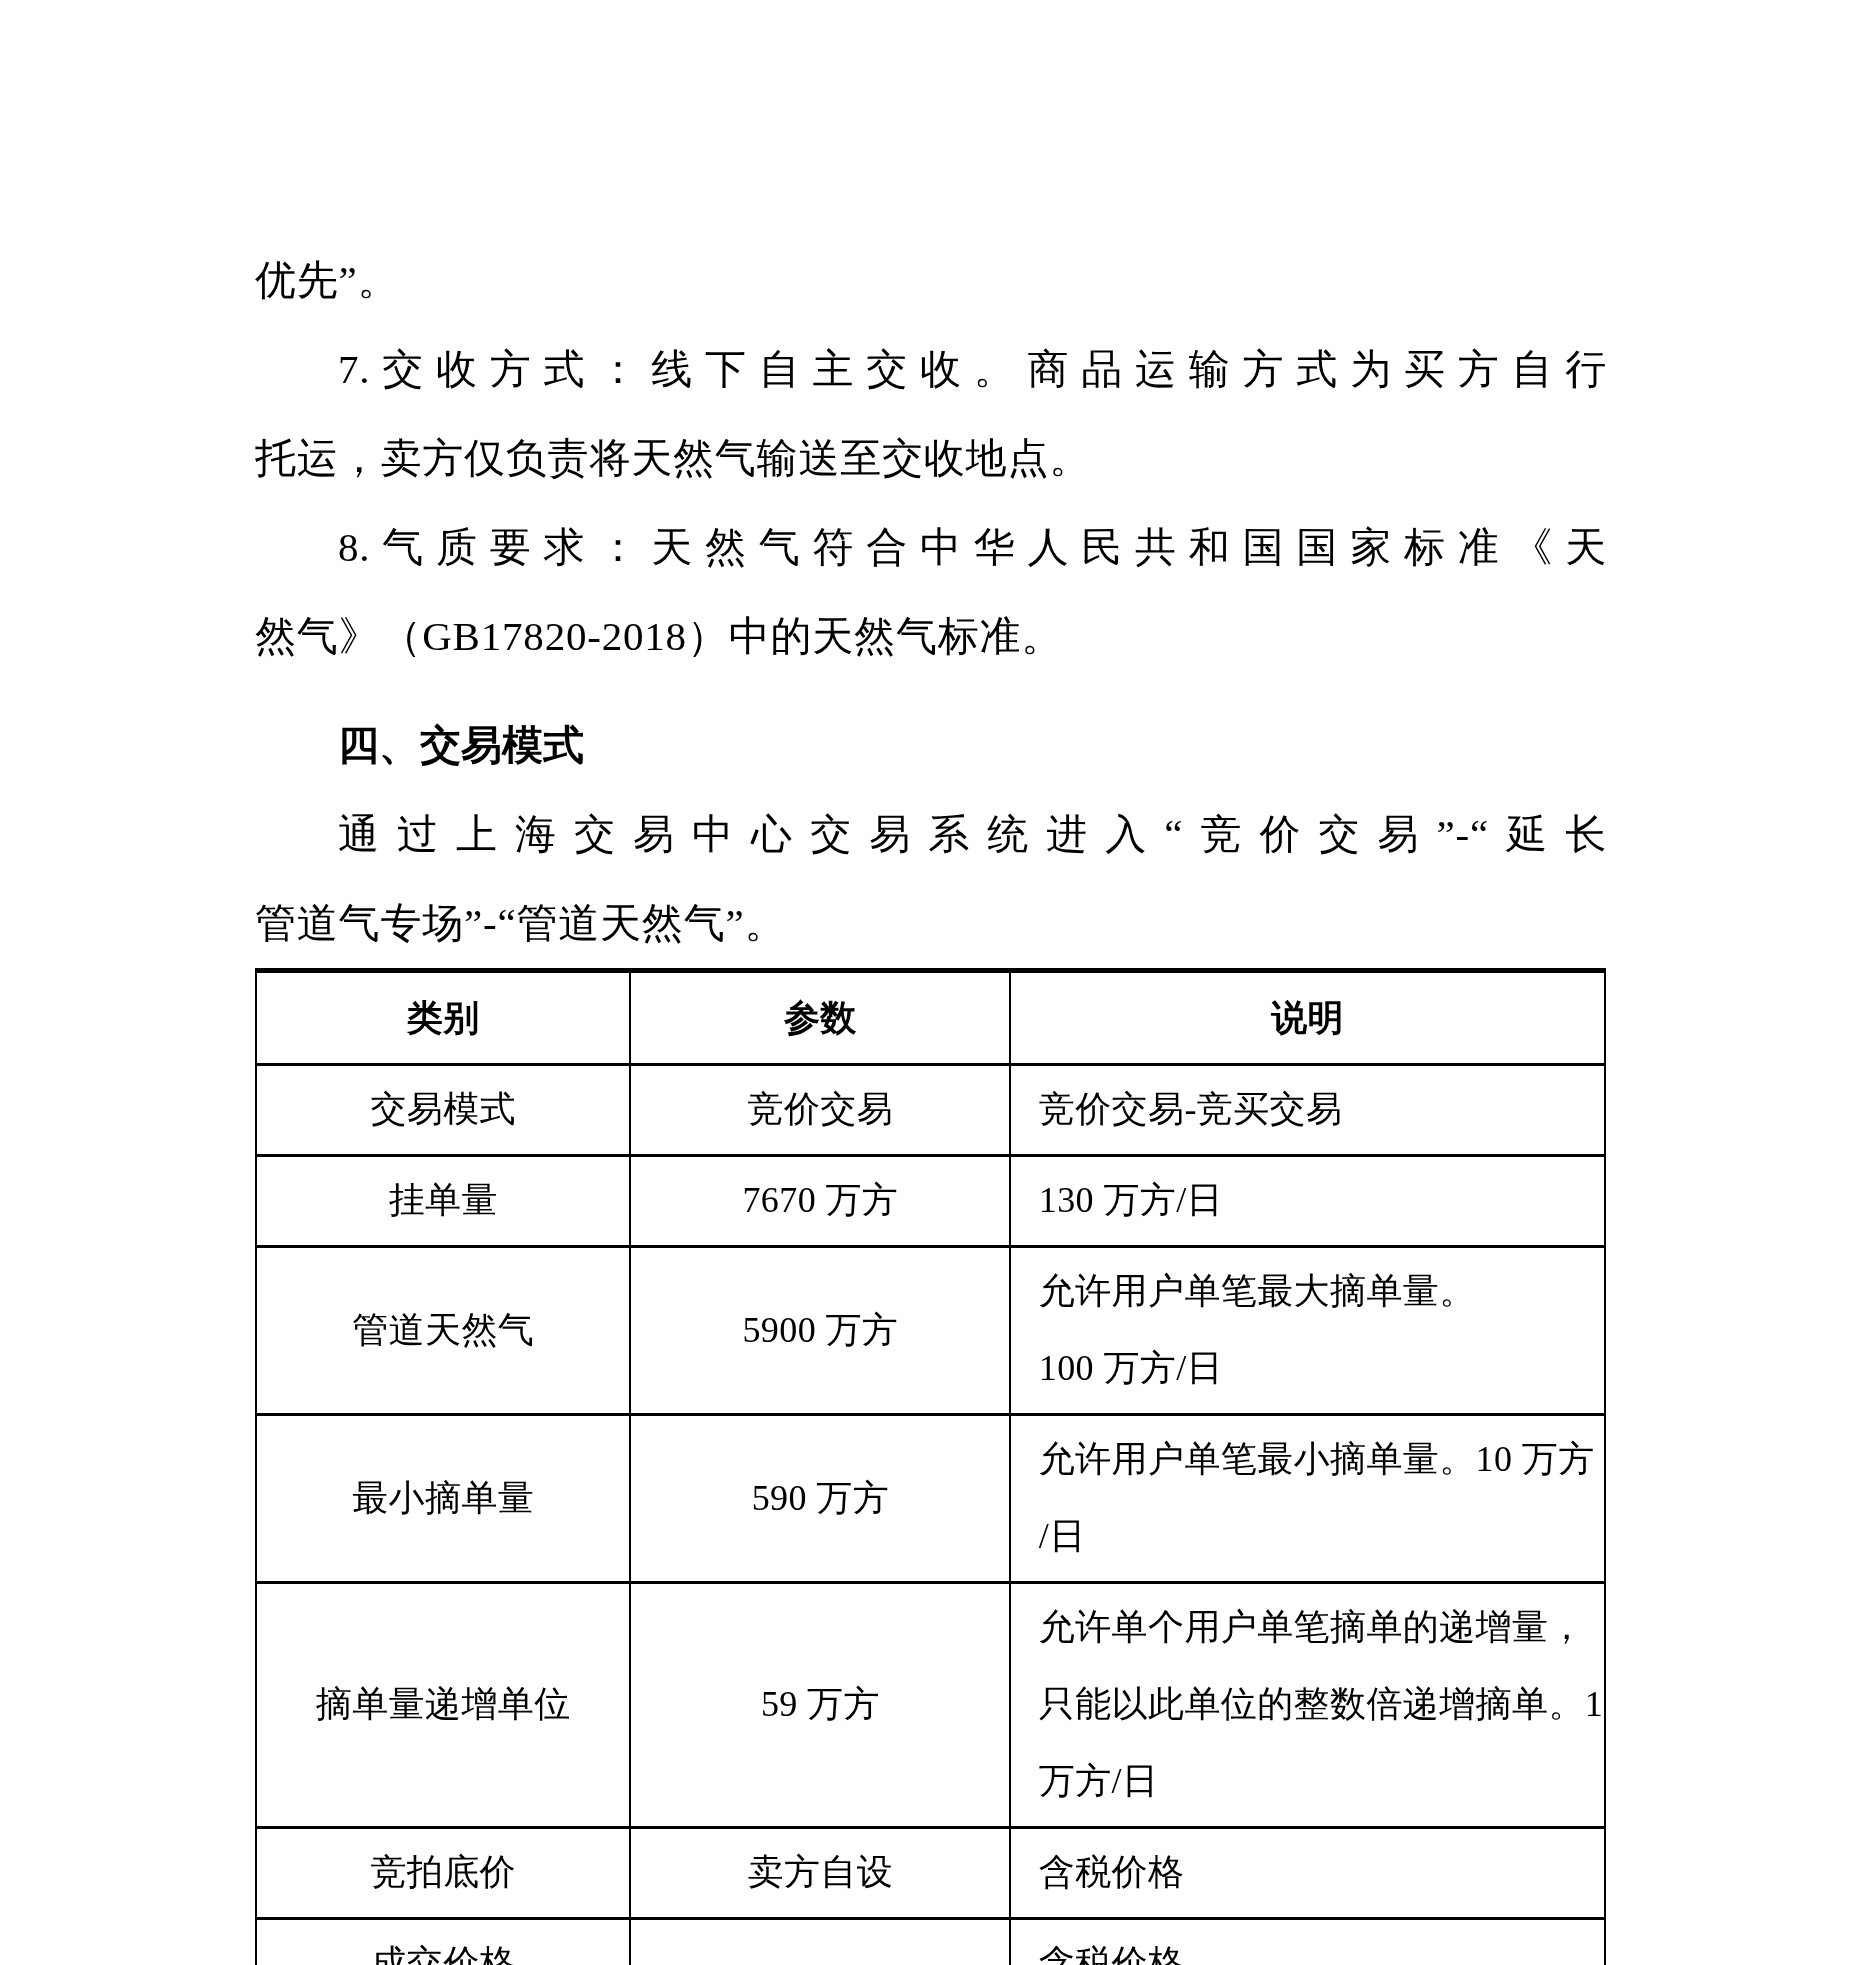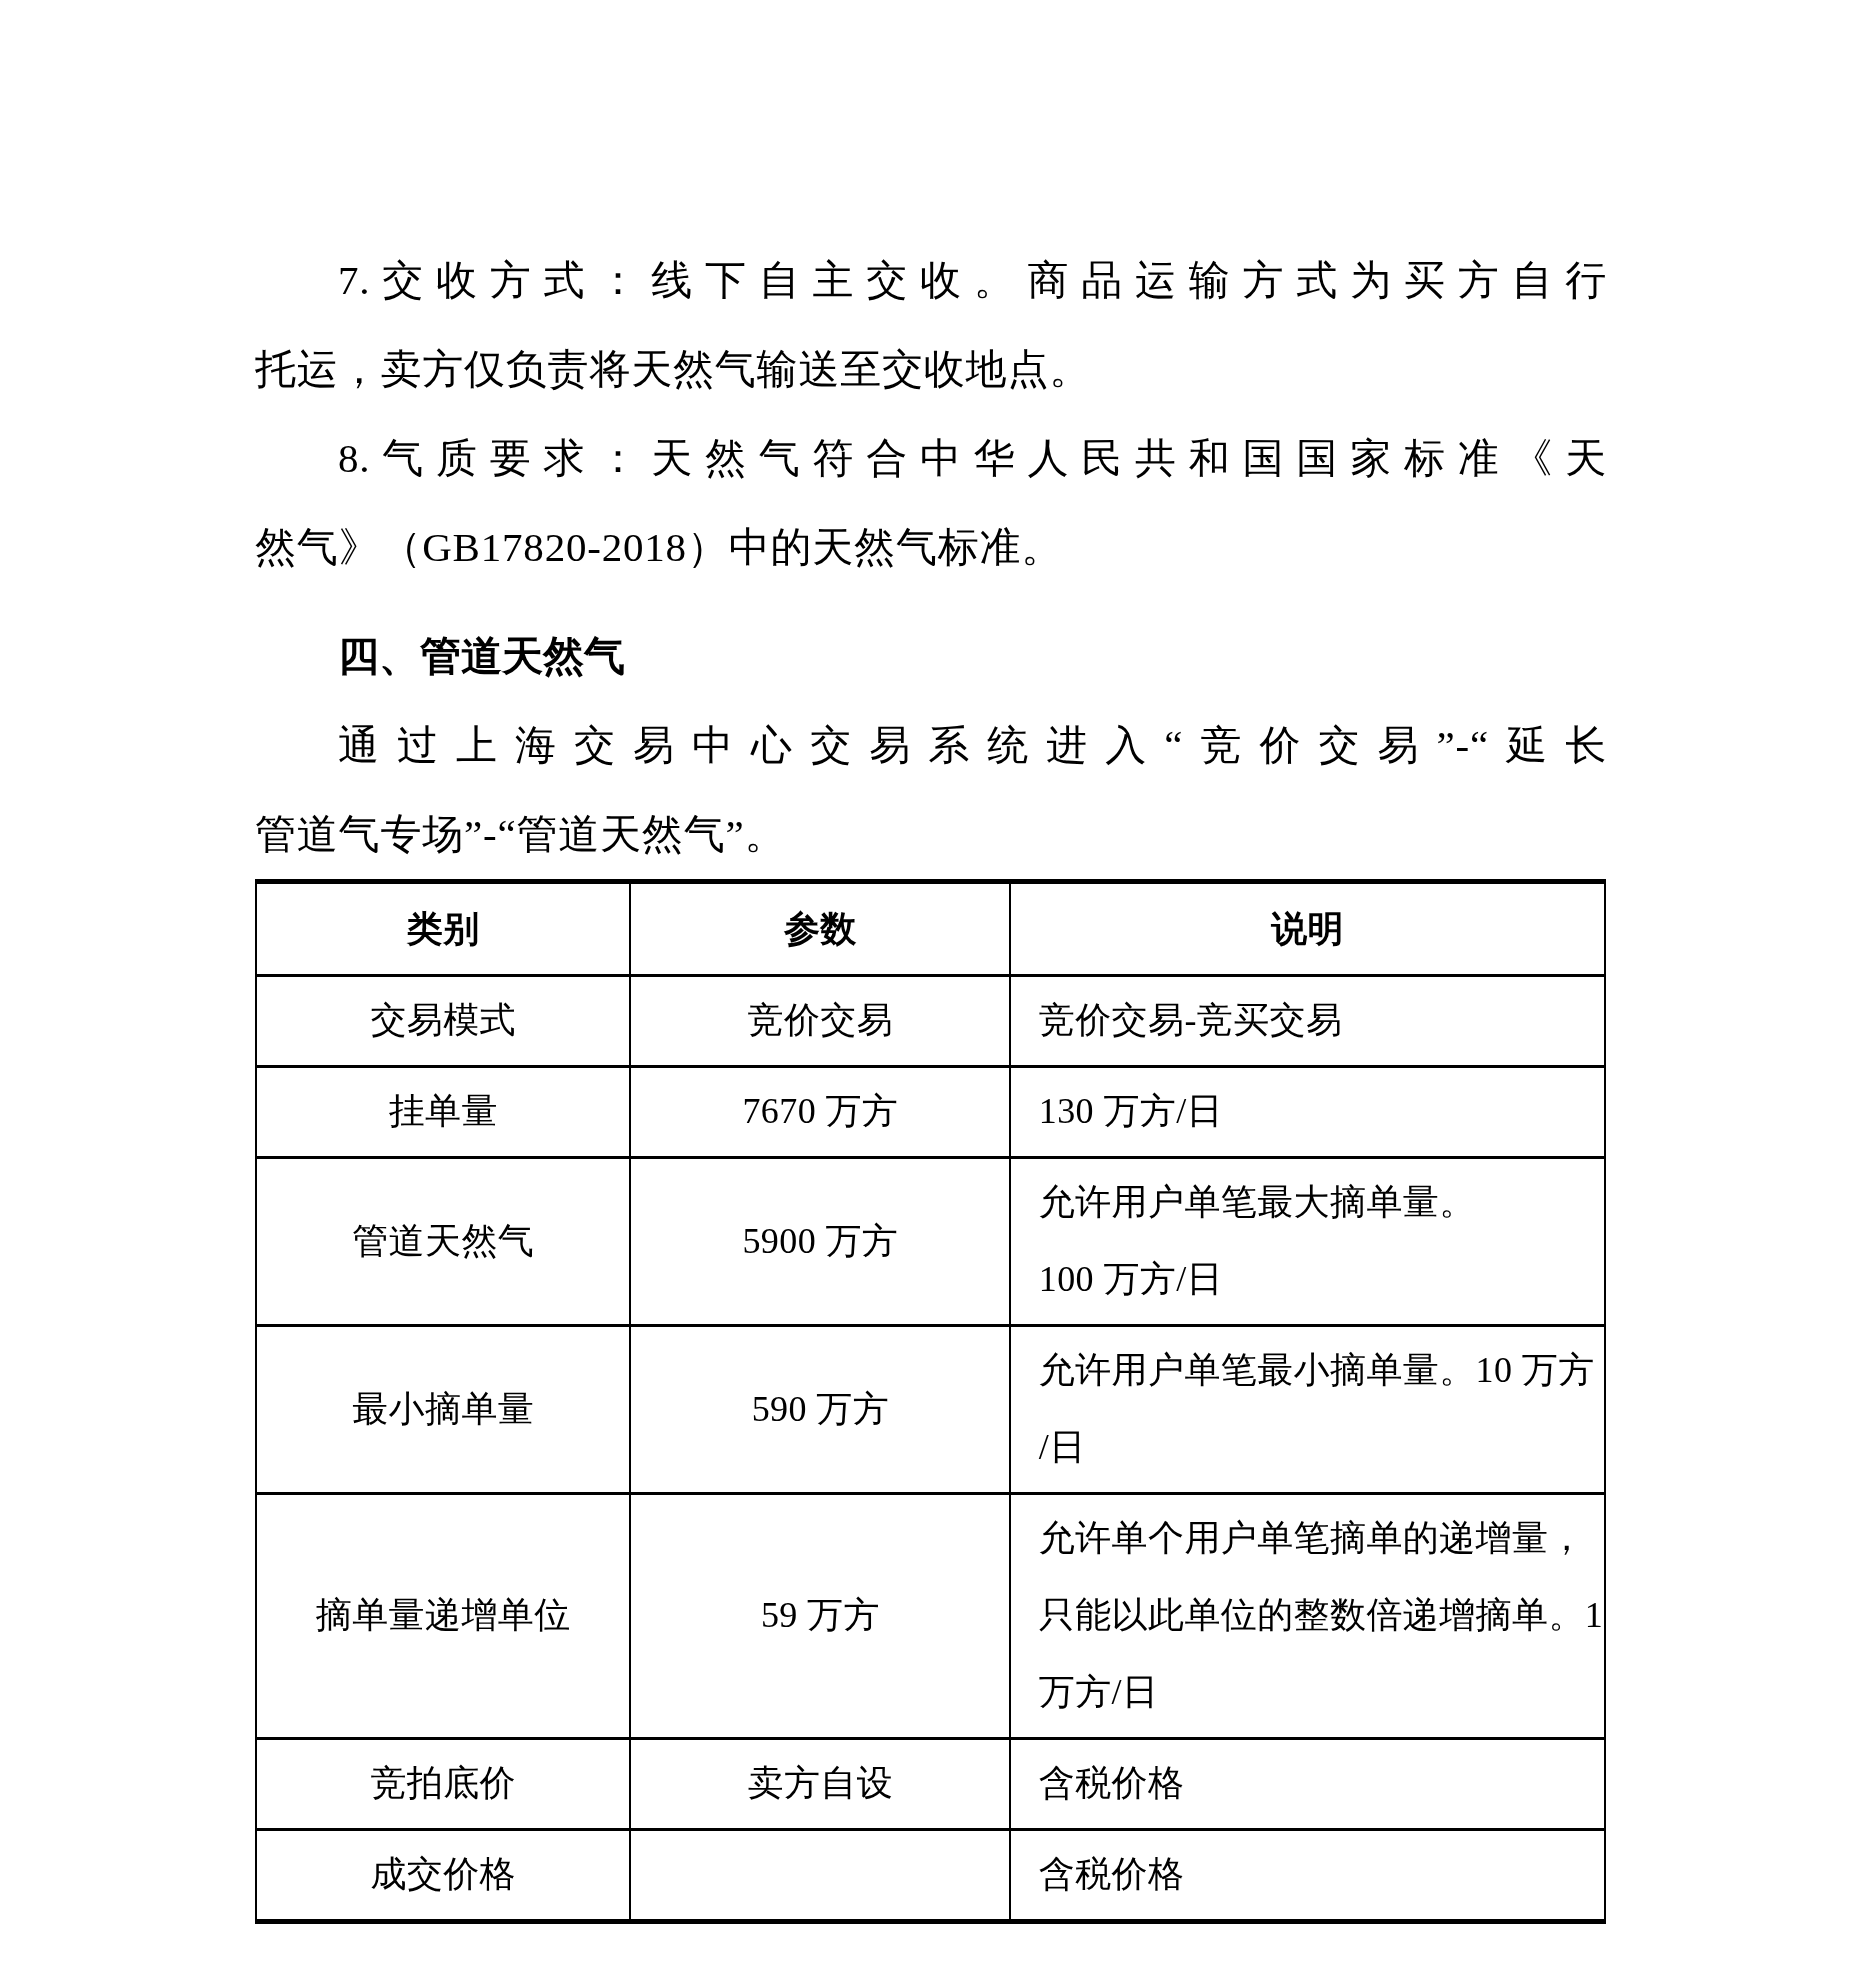--- a/index.html
+++ b/index.html
@@ -74,32 +74,35 @@
     white-space:nowrap;
   }
 </style>
 </head>
 <body>
 
 <div class="page">
 
   <div class="content">
 
+    <div class="para">
+      <div class="tline">优先”。</div>
+    </div>
 
     <div class="para">
       <div class="tline ind j">7.交收方式：线下自主交收。商品运输方式为买方自行</div>
       <div class="tline">托运，卖方仅负责将天然气输送至交收地点。</div>
     </div>
 
     <div class="para">
       <div class="tline ind j">8.气质要求：天然气符合中华人民共和国国家标准《天</div>
       <div class="tline">然气》（GB17820-2018）中的天然气标准。</div>
     </div>
 
-    <div class="heading">四、管道天然气</div>
+    <div class="heading">四、交易模式</div>
 
     <div class="para">
       <div class="tline ind j">通过上海交易中心交易系统进入“竞价交易”-“延长</div>
       <div class="tline">管道气专场”-“管道天然气”。</div>
     </div>
 
     <div class="ptable">
       <div class="trow hdr">
         <div class="cell c1">
           <div class="cline">类别</div>

